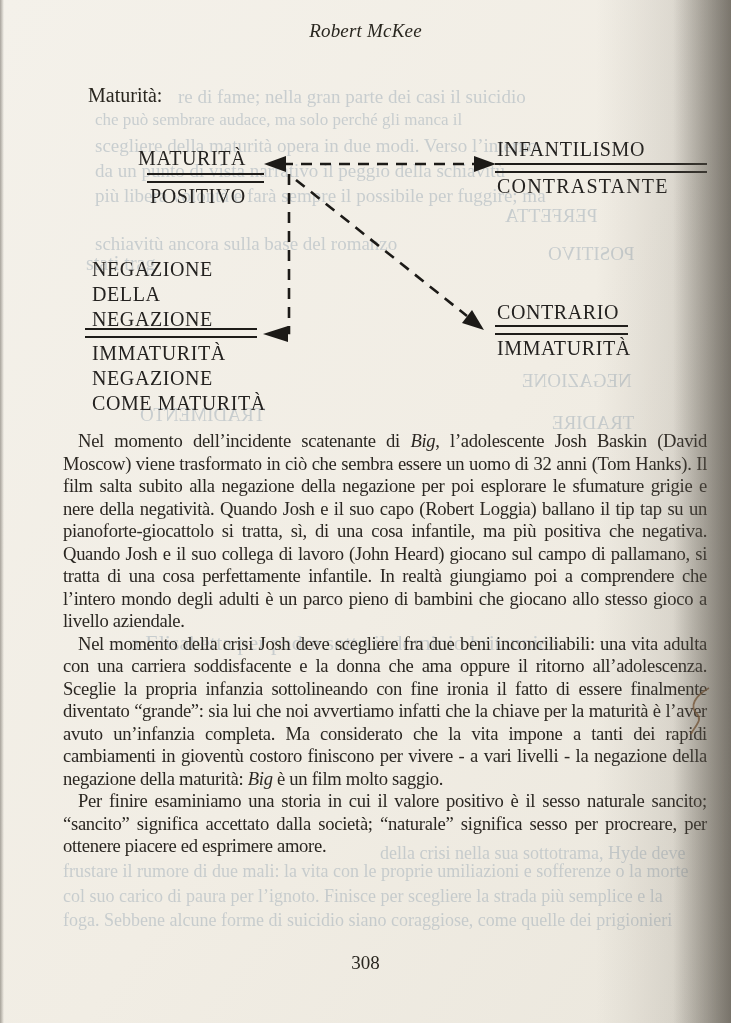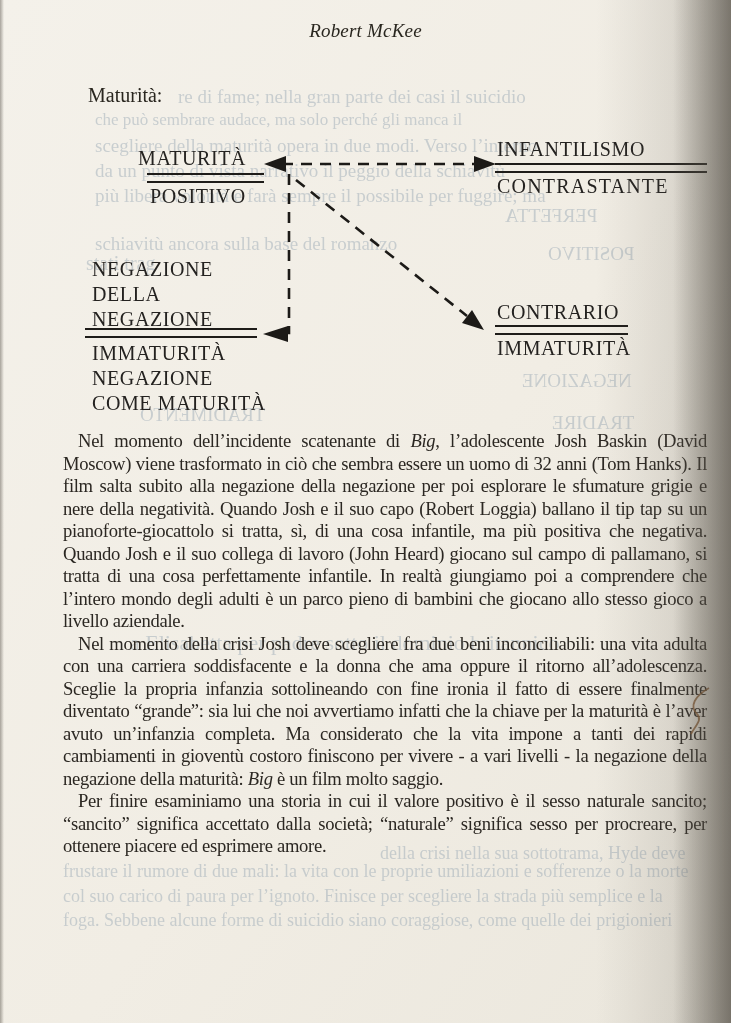--- a/index.html
+++ b/index.html
@@ -127,20 +127,21 @@
       </g>
     </svg>
   </div>
 
   <div class="body-text" id="body-text">
       <p><span>Nel momento dell’incidente scatenante di </span><span class="it">Big</span><span>, l’adolescente Josh Baskin (David Moscow) viene trasformato in ciò che sembra essere un uomo di 32 anni (Tom Hanks). Il film salta subito alla negazione della negazione per poi esplorare le sfumature grigie e nere della negatività. Quando Josh e il suo capo (Robert Loggia) ballano il tip tap su un pianoforte-giocattolo si tratta, sì, di una cosa infantile, ma più positiva che negativa. Quando Josh e il suo collega di lavoro (John Heard) giocano sul campo di pallamano, si tratta di una cosa perfettamente infantile. In realtà giungiamo poi a comprendere che l’intero mondo degli adulti è un parco pieno di bambini che giocano allo stesso gioco a livello aziendale.</span></p>
       <p><span>Nel momento della crisi Josh deve scegliere fra due beni inconciliabili: una vita adulta con una carriera soddisfacente e la donna che ama oppure il ritorno all’adolescenza. Sceglie la propria infanzia sottolineando con fine ironia il fatto di essere finalmente diventato “grande”: sia lui che noi avvertiamo infatti che la chiave per la maturità è l’aver avuto un’infanzia completa. Ma considerato che la vita impone a tanti dei rapidi cambiamenti in gioventù costoro finiscono per vivere - a vari livelli - la negazione della negazione della maturità: </span><span class="it">Big</span><span> è un film molto saggio.</span></p>
       <p><span>Per finire esaminiamo una storia in cui il valore positivo è il sesso naturale sancito; “sancito” significa accettato dalla società; “naturale” significa sesso per procreare, per ottenere piacere ed esprimere amore.</span></p>
     </div>
 
+  <div class="abs page-number">308</div>
 
   <svg class="hair" width="28" height="52" viewBox="0 0 28 52">
     <path d="M23,2 C9,10 3,20 11,28 C17,34 9,40 5,48" fill="none" stroke="#8a5a30" stroke-width="1.8" opacity=".8"></path>
   </svg>
   <div class="left-edge"></div>
   <div class="gutter-soft"></div>
   <div class="gutter-hard"></div>
 
 </div>
 

